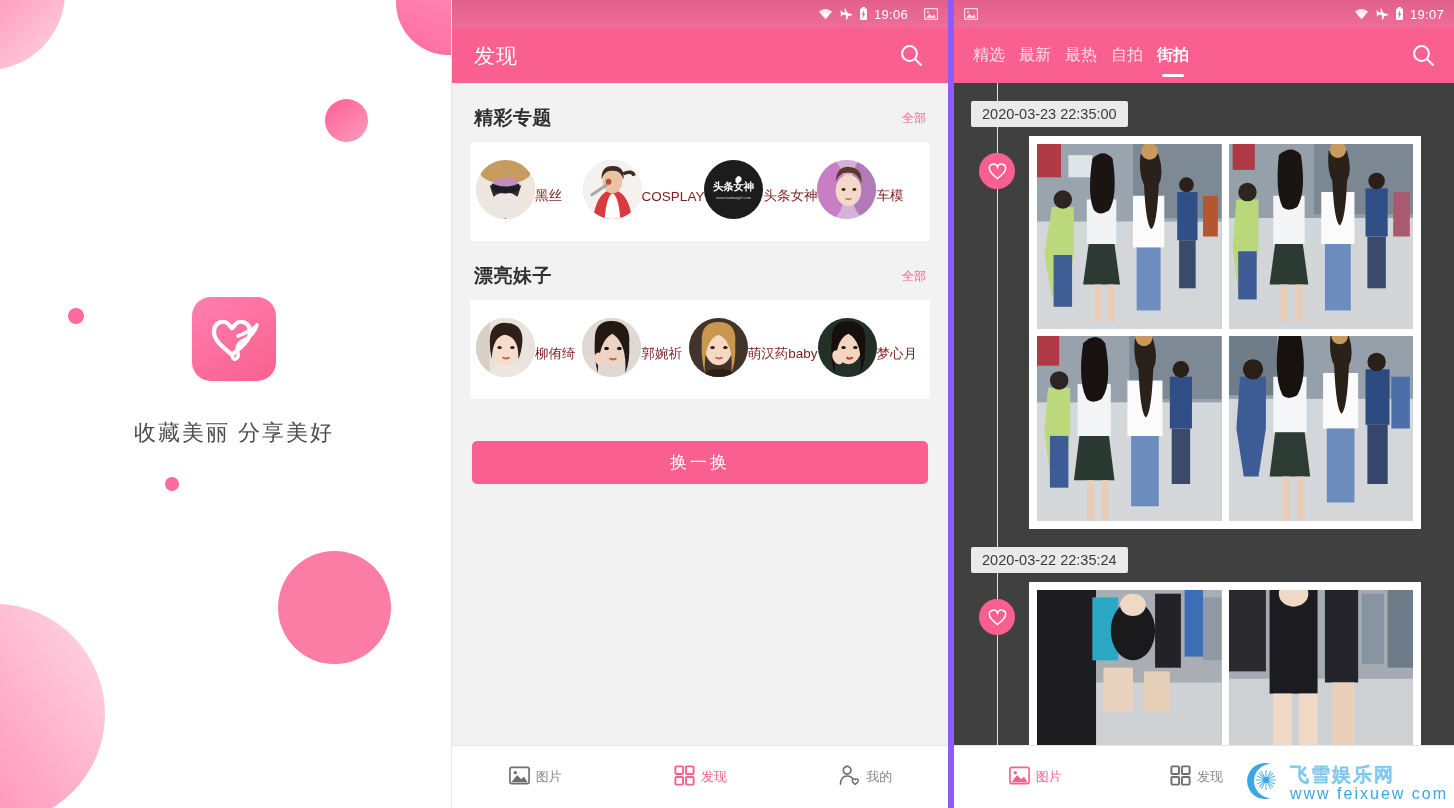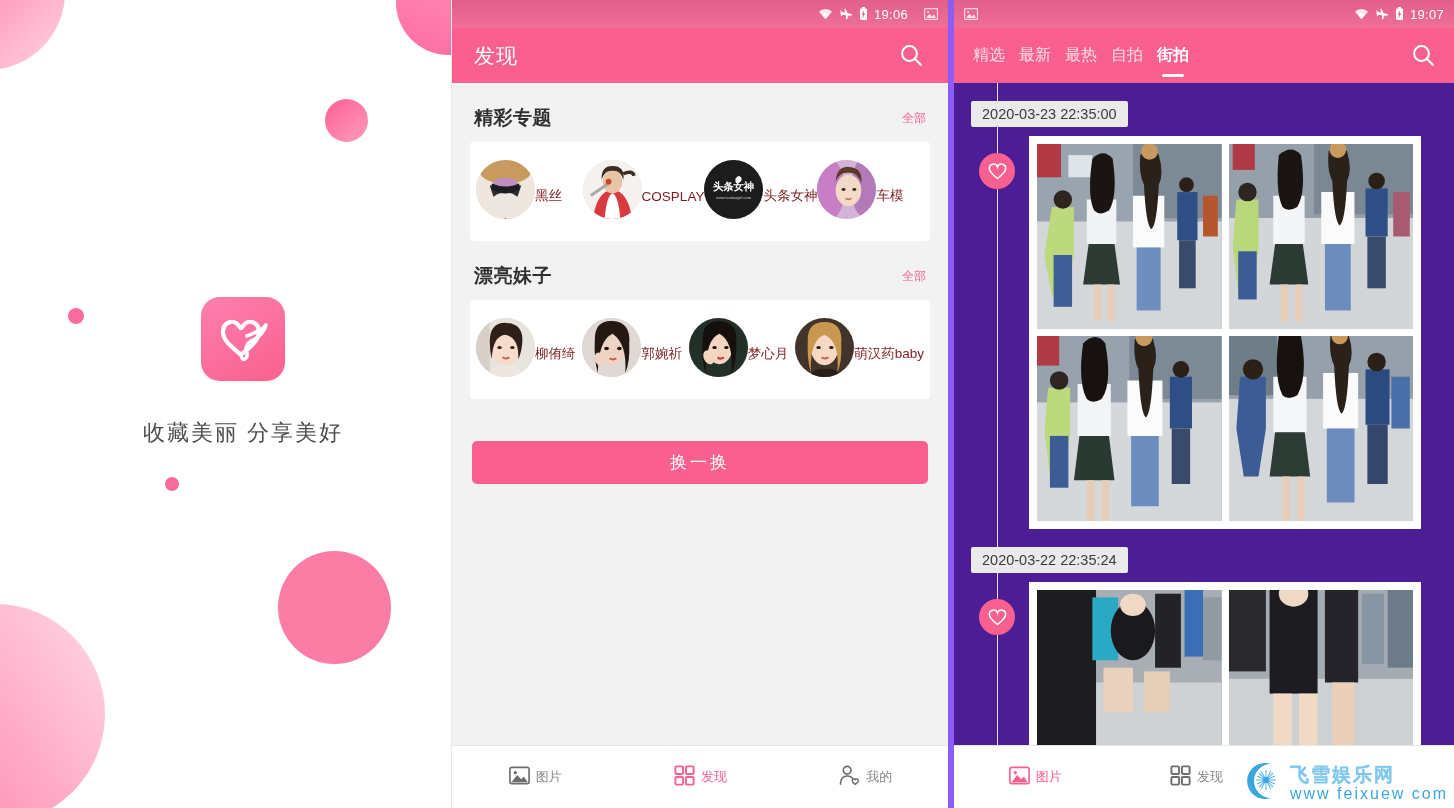--- a/index.html
+++ b/index.html
@@ -43,21 +43,21 @@
   }
   .blob-bl {
     left:-115px; top:604px; width:220px; height:220px;
     background:linear-gradient(55deg,#ff7dab 0%,#ffa9c6 50%,#ffd9e6 100%);
   }
   .blob-bc {
     left:278px; top:551px; width:113px; height:113px;
     background:#fb7da6;
   }
   .splash-center {
-    position:absolute; left:17px; top:0; width:452px; height:808px;
+    position:absolute; left:8px; top:0; width:452px; height:808px;
     display:flex; flex-direction:column;
     align-items:center; justify-content:center;
     padding-bottom:64px;
   }
   .app-logo {
     width:84px; height:84px; border-radius:19px;
     background:linear-gradient(150deg,#ff7fae 0%,#f9608f 100%);
     display:flex; align-items:center; justify-content:center;
     box-shadow:0 1px 3px rgba(0,0,0,.07);
   }
@@ -72,21 +72,21 @@
     position:relative;
     width:502px; height:808px; flex:0 0 502px;
     background:#f2f2f2;
     display:flex; flex-direction:column;
     border-right:6px solid #8b5cf6;
   }
   
   .pane-right {
     position:relative;
     width:500px; height:808px; flex:0 0 500px;
-    background:#4c1d95;
+    background:#404040;
     display:flex; flex-direction:column;
   }
 
   
   .statusbar {
     height:28px; flex:0 0 28px;
     background:linear-gradient(180deg,#e0608b 0%,#ef6e99 100%);
     display:flex; align-items:center;
     padding:0 10px;
     color:#ffe9f1; font-size:12.5px;
@@ -374,44 +374,44 @@
                 <ellipse cx="38" cy="31" rx="2.4" ry="1.7" fill="#1e1410"></ellipse>
                 <path d="M28 41 q3.5 2.5 7 0" stroke="#bd5a58" stroke-width="2" fill="none"></path>
                 <ellipse cx="18" cy="42" rx="5" ry="7" fill="#f0d4c3" transform="rotate(-20 18 42)"></ellipse>
               </svg>
           </div>
           <div class="cell-label">郭婉祈</div>
         </div>
         <div class="cell">
           <div class="avatar">
             <svg viewBox="0 0 60 60">
+                <rect width="60" height="60" fill="#42342a"></rect>
+                <ellipse cx="30" cy="30" rx="14" ry="18" fill="#f5d9c2"></ellipse>
+                <path d="M13 24 Q12 4 30 4 Q49 4 47 26 Q48 44 43 56 Q46 24 30 17 Q15 22 16 56 Q12 40 13 24 Z" fill="#c9974f"></path>
+                <ellipse cx="24" cy="30" rx="2.3" ry="1.6" fill="#2b1d16"></ellipse>
+                <ellipse cx="37" cy="30" rx="2.3" ry="1.6" fill="#2b1d16"></ellipse>
+                <path d="M27 40 q3 2.5 7 0" stroke="#c8605c" stroke-width="2" fill="none"></path>
+                <path d="M14 60 Q20 50 30 52 Q42 50 48 60 Z" fill="#2a1f18"></path>
+              </svg>
+          </div>
+          <div class="cell-label">萌汉药baby</div>
+        </div>
+        <div class="cell">
+          <div class="avatar">
+            <svg viewBox="0 0 60 60">
                 <rect width="60" height="60" fill="#223028"></rect>
                 <ellipse cx="31" cy="30" rx="13" ry="17" fill="#f3d5c0"></ellipse>
                 <path d="M14 23 Q13 3 31 3 Q50 4 48 25 Q49 44 43 57 Q46 24 31 16 Q17 21 17 57 Q12 40 14 23 Z" fill="#16100c"></path>
                 <ellipse cx="26" cy="30" rx="2.3" ry="1.6" fill="#16100c"></ellipse>
                 <ellipse cx="38" cy="30" rx="2.3" ry="1.6" fill="#16100c"></ellipse>
                 <path d="M29 40 q3 2.5 6.5 0" stroke="#c43f4a" stroke-width="2.2" fill="none"></path>
                 <ellipse cx="20" cy="40" rx="5" ry="7.5" fill="#f3d5c0" transform="rotate(-25 20 40)"></ellipse>
               </svg>
           </div>
           <div class="cell-label">梦心月</div>
-        </div>
-        <div class="cell">
-          <div class="avatar">
-            <svg viewBox="0 0 60 60">
-                <rect width="60" height="60" fill="#42342a"></rect>
-                <ellipse cx="30" cy="30" rx="14" ry="18" fill="#f5d9c2"></ellipse>
-                <path d="M13 24 Q12 4 30 4 Q49 4 47 26 Q48 44 43 56 Q46 24 30 17 Q15 22 16 56 Q12 40 13 24 Z" fill="#c9974f"></path>
-                <ellipse cx="24" cy="30" rx="2.3" ry="1.6" fill="#2b1d16"></ellipse>
-                <ellipse cx="37" cy="30" rx="2.3" ry="1.6" fill="#2b1d16"></ellipse>
-                <path d="M27 40 q3 2.5 7 0" stroke="#c8605c" stroke-width="2" fill="none"></path>
-                <path d="M14 60 Q20 50 30 52 Q42 50 48 60 Z" fill="#2a1f18"></path>
-              </svg>
-          </div>
-          <div class="cell-label">萌汉药baby</div>
         </div>
       </div>
 
       <button class="refresh-btn">换一换</button>
     </div>
 
     <div class="bottomnav">
       <div class="nav-item">
         <span>
           <svg width="23" height="23" viewBox="0 0 24 24">

